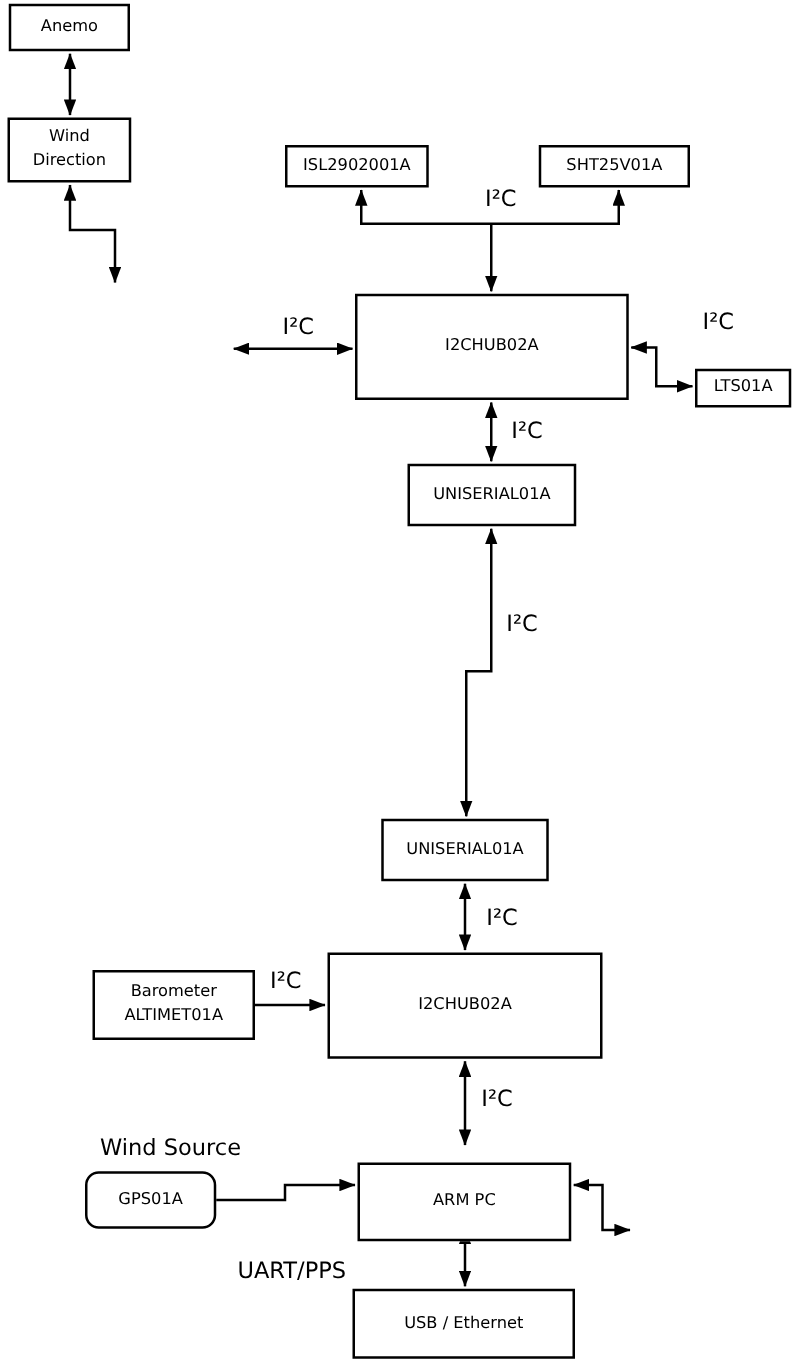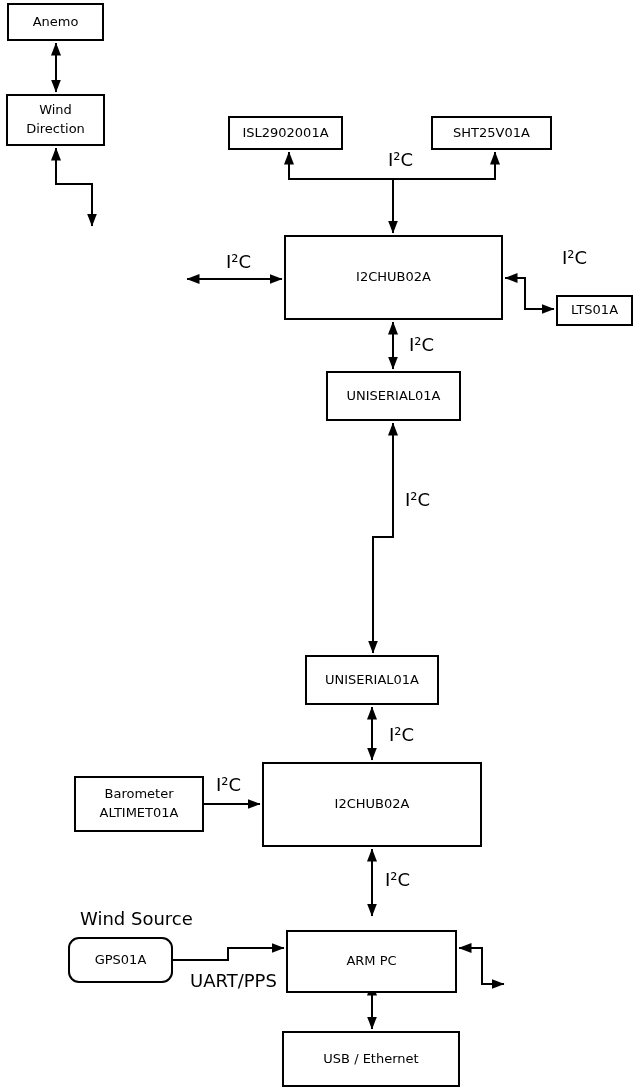--- a/index.html
+++ b/index.html
@@ -106,15 +106,15 @@
   <span class="edge-label" style="left:405px; top:490px;">I²C</span>
 
   <span class="edge-label" style="left:389px; top:725px;">I²C</span>
 
   <span class="edge-label" style="left:216px; top:775px;">I²C</span>
 
   <span class="edge-label" style="left:385px; top:870px;">I²C</span>
 
   <span class="edge-label" style="left:80px; top:909px;">Wind Source</span>
 
-  <span class="edge-label" style="left:190px; top:971px;">UART/PPS</span>
+  <span class="edge-label" style="left:190px; top:1007px;">UART/PPS</span>
 
 </div>
 
 </body></html>

